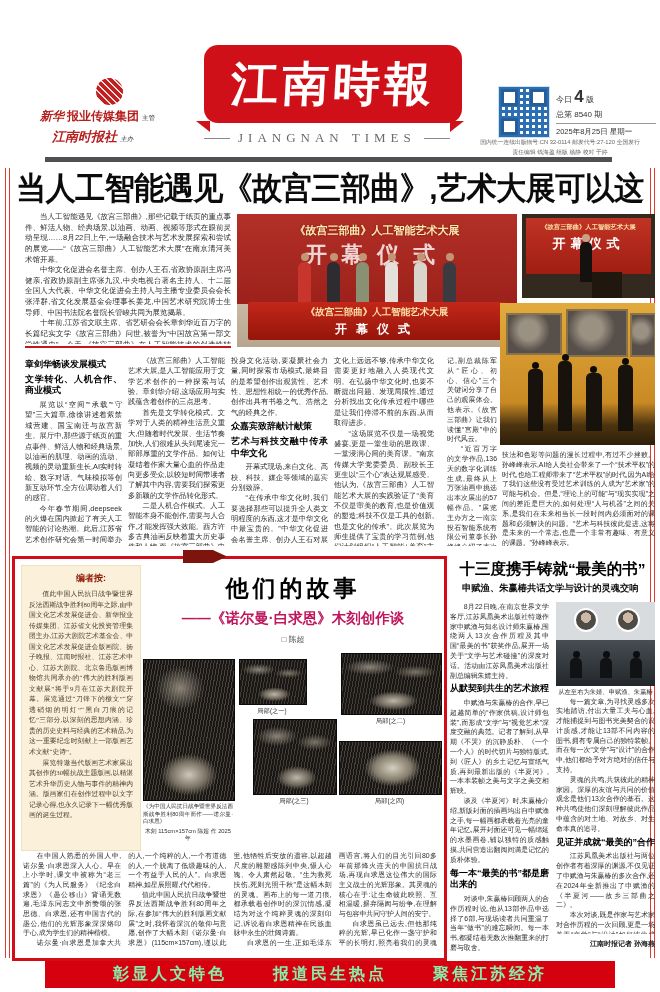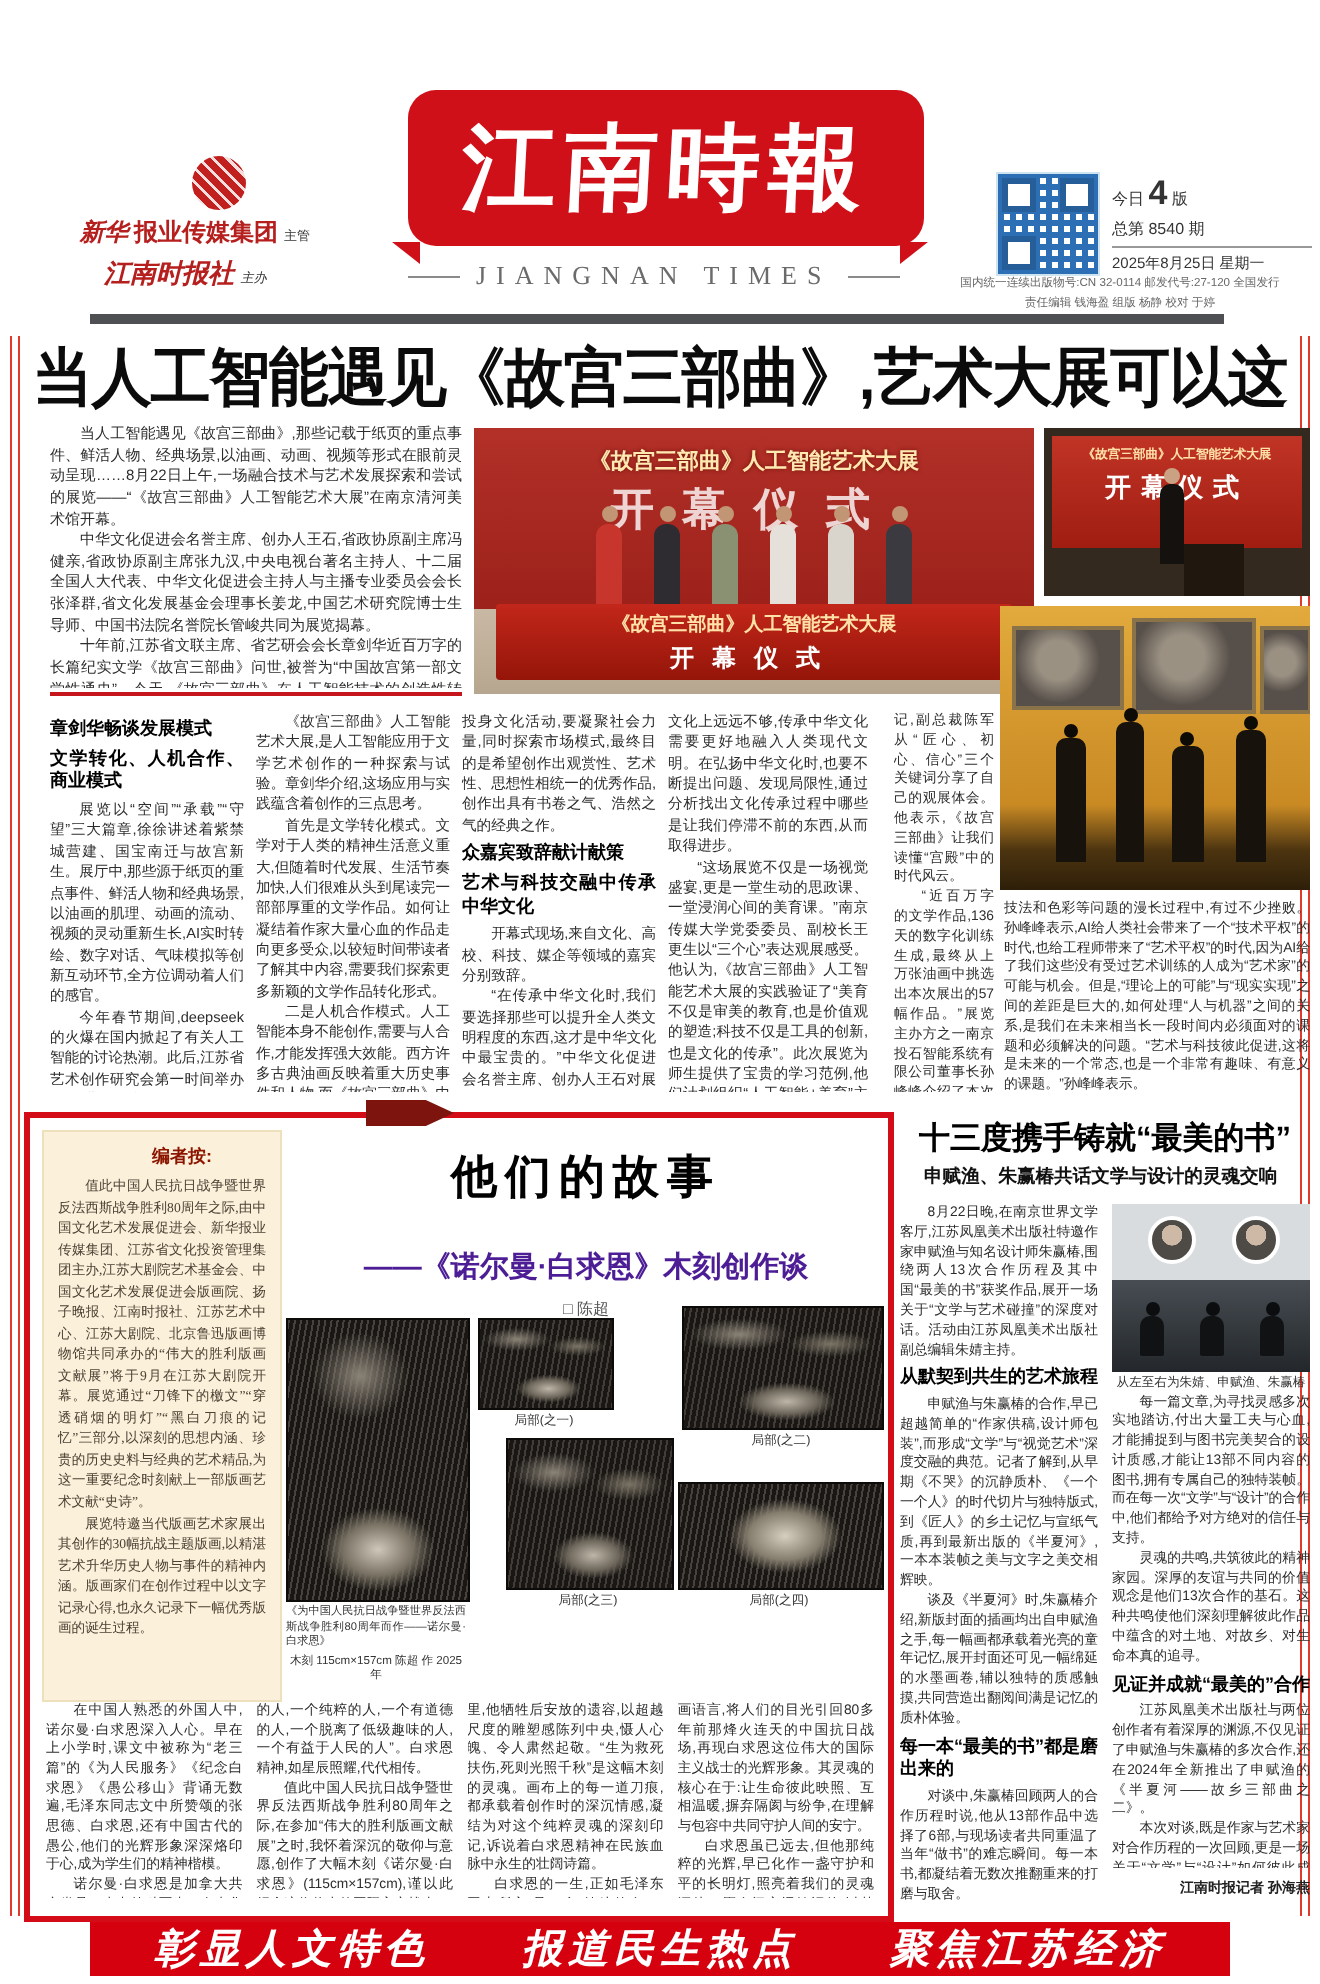--- a/index.html
+++ b/index.html
@@ -74,21 +74,21 @@
   .redbox{position:absolute;left:12px;top:556px;width:429px;height:399px;border:3px solid #d40c18;background:#fff;}
   .ribbon{position:absolute;top:-9px;left:168px;width:44px;height:13px;background:#7d150e;
     clip-path:polygon(0 0,68% 0,100% 50%,68% 100%,0 100%);}
   .note{position:absolute;left:6px;top:6px;width:120px;height:286px;background:#fbf0da;border:1px solid #eedfbd;
     padding:6px 7px;box-sizing:border-box;overflow:hidden;}
   .note h4{margin:0 0 4px 0;font-size:9px;color:#8c1500;padding-left:47px;}
   .note p{margin:0;text-indent:2em;font-family:"Liberation Serif",serif;font-size:6.8px;line-height:1.55;
     color:#4c4134;text-align:justify;}
   .wtitle{position:absolute;left:132px;top:14px;width:292px;text-align:center;}
   .wtitle .t1{font-size:23px;font-weight:900;color:#000;letter-spacing:4px;}
-  .wtitle .t2{font-size:14.5px;font-weight:bold;color:#4c1d95;margin-top:20px;}
+  .wtitle .t2{font-size:14.5px;font-weight:bold;color:#be185d;margin-top:5px;}
   .wtitle .au{font-size:8px;color:#555;margin-top:6px;}
   .woodcut{background-color:#191613;border:1px solid #0d0b09;
     background-image:
       radial-gradient(ellipse 34% 22% at 52% 78%,#beb6a8 0%,#6e675c 45%,transparent 72%),
       radial-gradient(ellipse 42% 22% at 28% 22%,#8a8377 0%,transparent 60%),
       radial-gradient(ellipse 36% 18% at 74% 30%,#7b7466 0%,transparent 60%),
       repeating-linear-gradient(100deg,rgba(205,198,185,.22) 0 1px,transparent 1px 3px);}
   .cap{font-size:6.3px;color:#333;text-align:center;line-height:1.35;margin-top:2px;}
   .wcols{position:absolute;left:8px;top:292px;width:414px;height:98px;display:flex;gap:7px;overflow:hidden;}
   .wcols .c{flex:1;text-align:justify;font-size:6.9px;line-height:1.4;color:#2c2c2c;overflow:hidden;}
@@ -100,22 +100,22 @@
   .bphoto{width:99px;height:84px;position:relative;background:#d9dcdf;overflow:hidden;margin-bottom:2px;}
   .bphoto .circ{position:absolute;top:6px;width:20px;height:20px;border-radius:50%;background:#756f6a;
     border:2px solid #fff;background-image:radial-gradient(circle at 50% 38%,#cdb9a6 0 32%,#4e4a46 33%);}
   .bphoto .stagefloor{position:absolute;bottom:0;left:0;width:100%;height:46px;background:linear-gradient(#474d53,#23272b);}
   .sit{position:absolute;bottom:8px;width:12px;height:20px;background:#101214;border-radius:5px 5px 1px 1px;}
   .sit::before{content:"";position:absolute;top:-7px;left:2.5px;width:7px;height:7px;border-radius:50%;background:#0b0d0f;}
   .bbyline{position:absolute;left:556px;top:939px;width:99px;text-align:right;font-size:7px;font-weight:bold;color:#222;}
   
   .footer{position:absolute;left:45px;top:961px;width:570px;height:27px;background:#d6010f;
     display:flex;align-items:center;justify-content:center;gap:46px;}
-  .footer span{color:#ffffff;font-size:20px;font-weight:bold;letter-spacing:3px;
-    font-family:"Liberation Serif",serif;font-style:italic;}
+  .footer span{color:#86efac;font-size:16px;font-weight:bold;letter-spacing:3px;
+    font-family:"Liberation Serif",serif;}
 </style>
 </head>
 <body>
 
 <div id="page">
 
   <div class="side-border" style="left:5px;"></div>
   <div class="side-border" style="left:650px;"></div>
 
   <div class="abs" style="left:0;top:0;width:660px;height:157px;">

